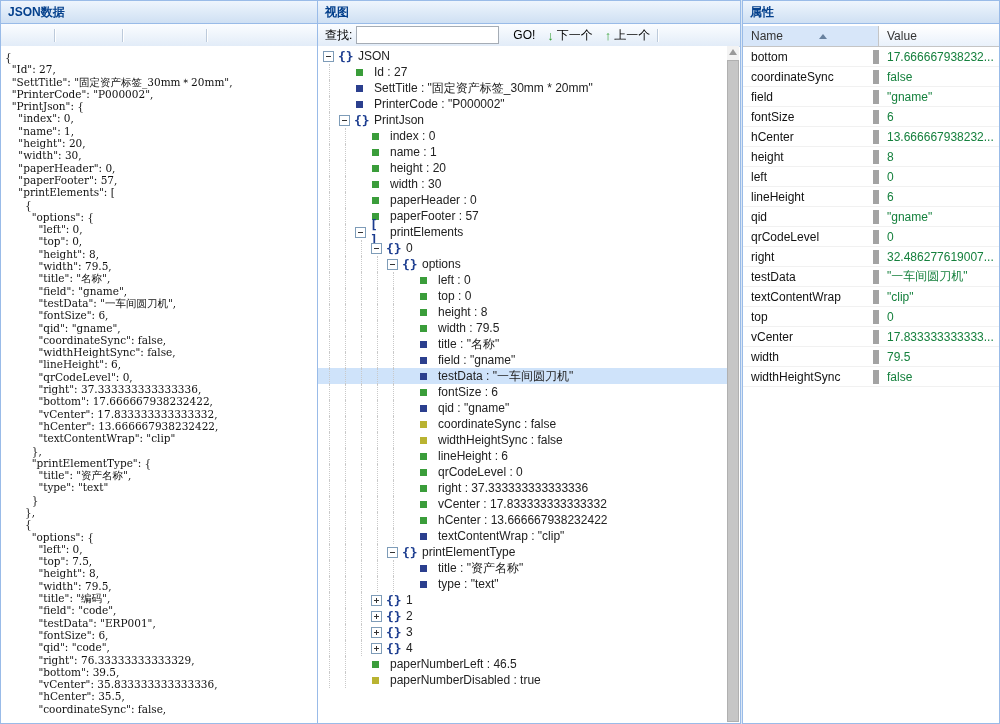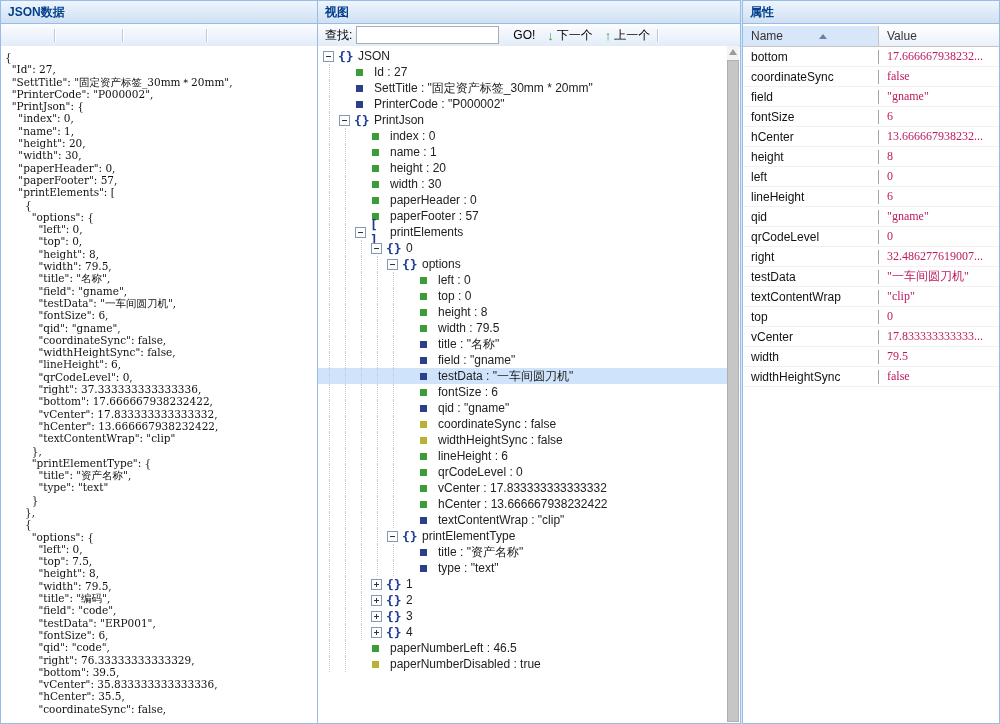--- a/index.html
+++ b/index.html
@@ -89,23 +89,23 @@
   .gridwrap{position:absolute;top:23px;left:0;right:0;bottom:0;background:#fff;padding-top:2px;}
   .ghead{display:flex;height:20px;border-bottom:1px solid #c5c5c5;
     background:linear-gradient(#ffffff,#e9f1fb);align-items:center;font-size:12px;color:#333;}
   .gh-name{width:136px;box-sizing:border-box;padding-left:8px;height:100%;display:flex;align-items:center;
     background:var(--sorted-col-bg,#d7e6f9);border-right:1px solid #c5c5c5;cursor:pointer;gap:31px;}
   .gh-value{flex:1;padding-left:8px;height:100%;display:flex;align-items:center;cursor:pointer;}
   .sort-arrow{margin-left:5px;width:0;height:0;
     border-left:4px solid transparent;border-right:4px solid transparent;
     border-bottom:5px solid #68819f;}
   .grow{display:flex;height:19px;align-items:center;border-bottom:1px solid #f1f1f1;font-size:12px;cursor:pointer;}
-  .gc-name{width:136px;box-sizing:border-box;padding-left:8px;border-right:1px solid #a3a3a3;
+  .gc-name{width:136px;box-sizing:border-box;padding-left:8px;border-right:6px solid #a3a3a3;
     overflow:hidden;white-space:nowrap;color:#111;}
-  .gc-value{flex:1;padding-left:8px;overflow:hidden;white-space:nowrap;color:#be185d;font-family:Liberation Serif, serif;}
+  .gc-value{flex:1;padding-left:8px;overflow:hidden;white-space:nowrap;color:#15803d;}
 </style>
 </head>
 <body>
 
 <section class="panel panel-left">
   <div class="phead">JSON数据</div>
   <div class="ptoolbar" id="left-toolbar">
       <span class="tbtn">复制</span>
       <span class="tsep"></span>
       <span class="tbtn">格式化</span>
@@ -490,20 +490,32 @@
       <div class="trow">
         <div class="tind"></div>
         <div class="tind"></div>
         <div class="tind"></div>
         <div class="tind"></div>
         <div class="tind"></div>
         <div class="tcell"></div>
         <div class="tcell">
           <span class="bullet num"></span>
         </div>
+        <span class="tlabel">right : 37.333333333333336</span>
+      </div>
+      <div class="trow">
+        <div class="tind"></div>
+        <div class="tind"></div>
+        <div class="tind"></div>
+        <div class="tind"></div>
+        <div class="tind"></div>
+        <div class="tcell"></div>
+        <div class="tcell">
+          <span class="bullet num"></span>
+        </div>
         <span class="tlabel">vCenter : 17.833333333333332</span>
       </div>
       <div class="trow">
         <div class="tind"></div>
         <div class="tind"></div>
         <div class="tind"></div>
         <div class="tind"></div>
         <div class="tind"></div>
         <div class="tcell"></div>
         <div class="tcell">

